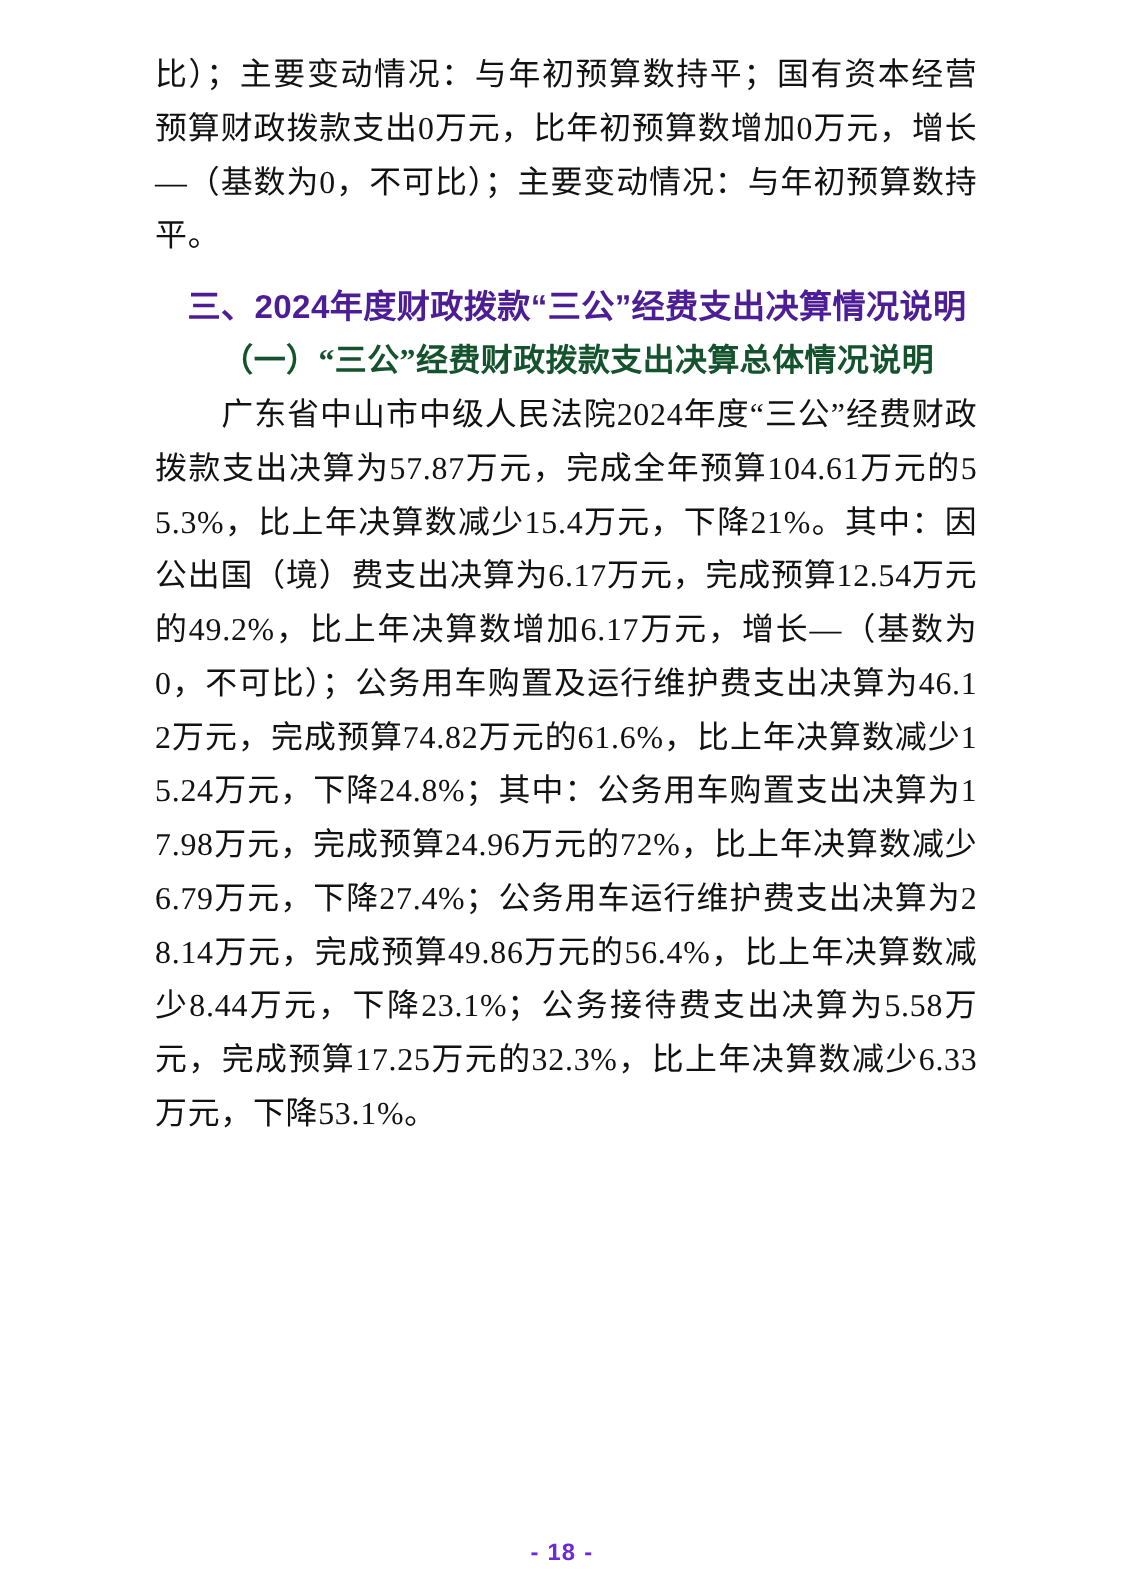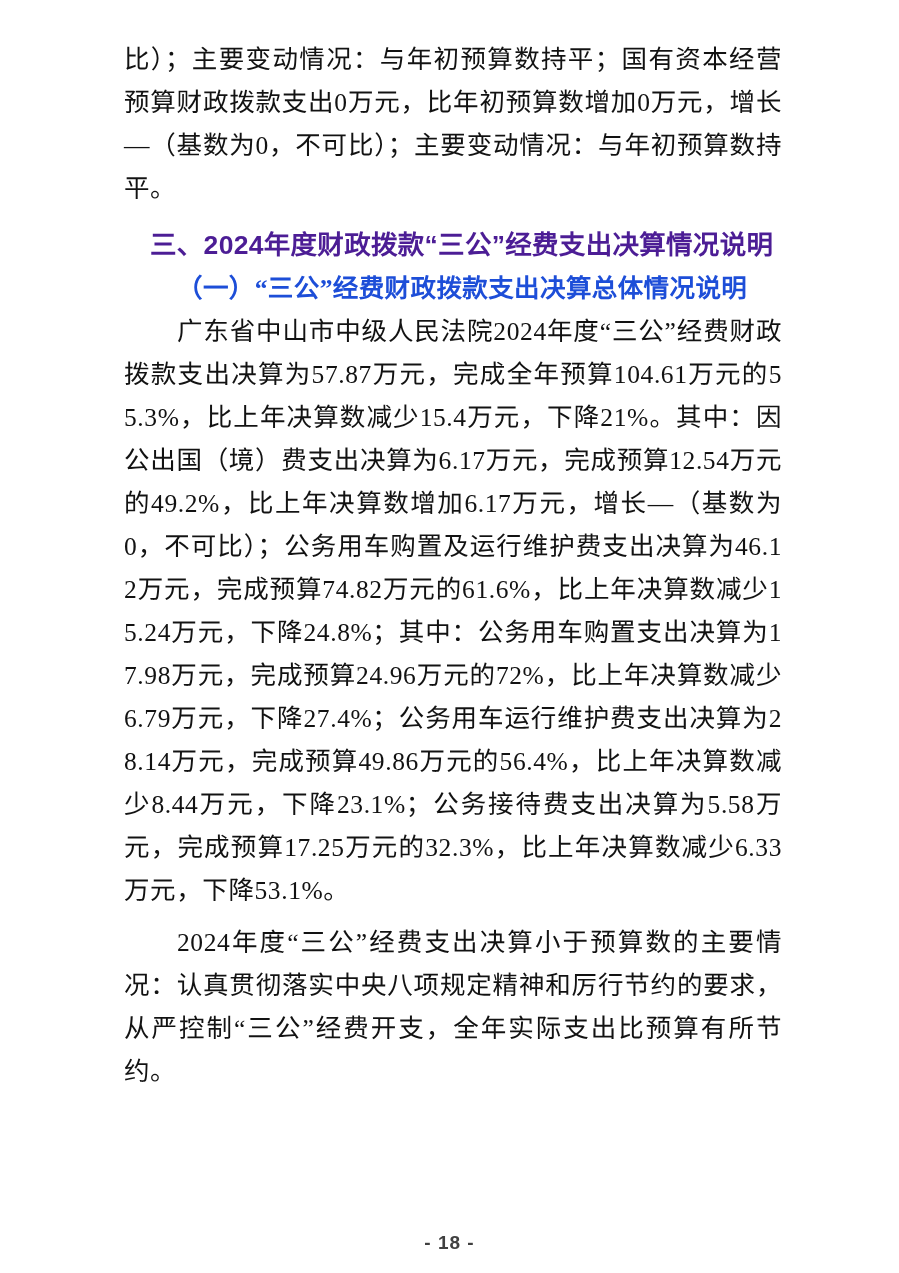--- a/index.html
+++ b/index.html
@@ -60,35 +60,35 @@
   }
   
   .h-sub {
     font-family: "Liberation Serif", "DejaVu Serif", serif;
     font-size: 25.5px;
     line-height: 43px;
     font-weight: 700;
     letter-spacing: 0.4px;
     margin: 0;
     padding-left: 53px;
-    color: #1d4ed8;
+    color: #14532d;
     white-space: nowrap;
   }
   
   .page-number {
     position: absolute;
     left: 0;
     right: 0;
     top: 1232px;
     text-align: center;
     font-family: "Liberation Sans", "DejaVu Sans", sans-serif;
     font-size: 19px;
     font-weight: 700;
     letter-spacing: 1px;
-    color: #404040;
+    color: #6d28d9;
   }
 </style>
 </head>
 <body>
 
 <div class="page">
 
   <div class="content">
 
     <p class="para">比）；主要变动情况：与年初预算数持平；国有资本经营预算财政拨款支出0万元，比年初预算数增加0万元，增长—（基数为0，不可比）；主要变动情况：与年初预算数持平。</p>
@@ -96,21 +96,20 @@
     <div class="gap-md"></div>
 
     <h2 class="h-main">三、2024年度财政拨款“三公”经费支出决算情况说明</h2>
 
     <h3 class="h-sub">（一）“三公”经费财政拨款支出决算总体情况说明</h3>
 
     <p class="para indent">广东省中山市中级人民法院2024年度“三公”经费财政拨款支出决算为57.87万元，完成全年预算104.61万元的55.3%，比上年决算数减少15.4万元，下降21%。其中：因公出国（境）费支出决算为6.17万元，完成预算12.54万元的49.2%，比上年决算数增加6.17万元，增长—（基数为0，不可比）；公务用车购置及运行维护费支出决算为46.12万元，完成预算74.82万元的61.6%，比上年决算数减少15.24万元，下降24.8%；其中：公务用车购置支出决算为17.98万元，完成预算24.96万元的72%，比上年决算数减少6.79万元，下降27.4%；公务用车运行维护费支出决算为28.14万元，完成预算49.86万元的56.4%，比上年决算数减少8.44万元，下降23.1%；公务接待费支出决算为5.58万元，完成预算17.25万元的32.3%，比上年决算数减少6.33万元，下降53.1%。</p>
 
     <div class="gap-sm"></div>
 
-    <p class="para indent">2024年度“三公”经费支出决算小于预算数的主要情况：认真贯彻落实中央八项规定精神和厉行节约的要求，从严控制“三公”经费开支，全年实际支出比预算有所节约。</p>
 
     <div class="gap-sm"></div>
 
 
   </div>
 
   <div class="page-number">- 18 -</div>
 
 </div>
 

